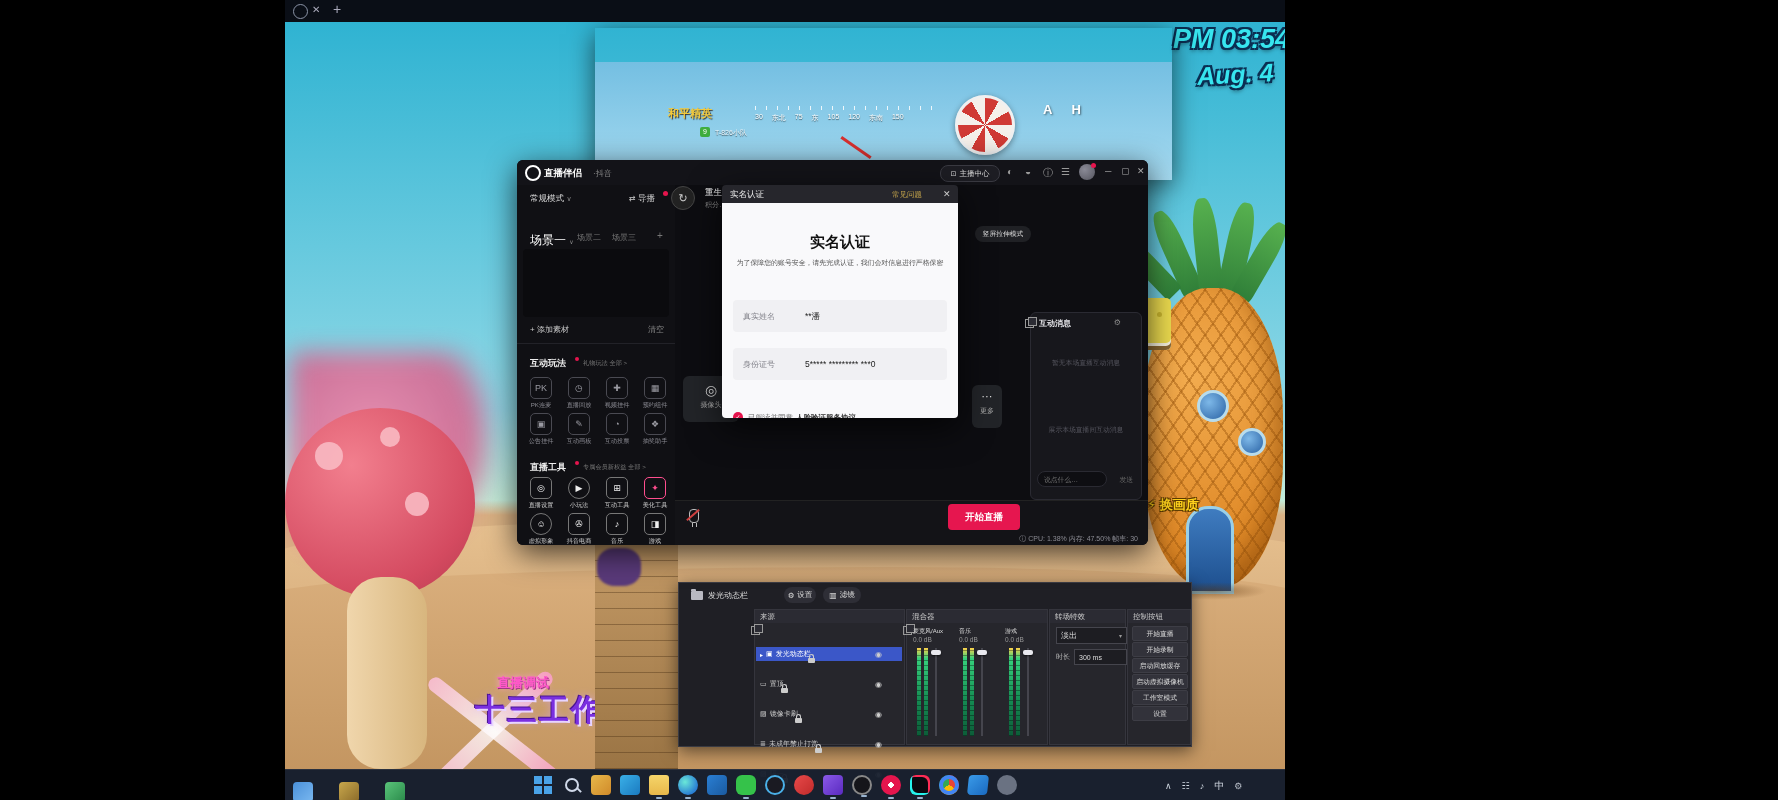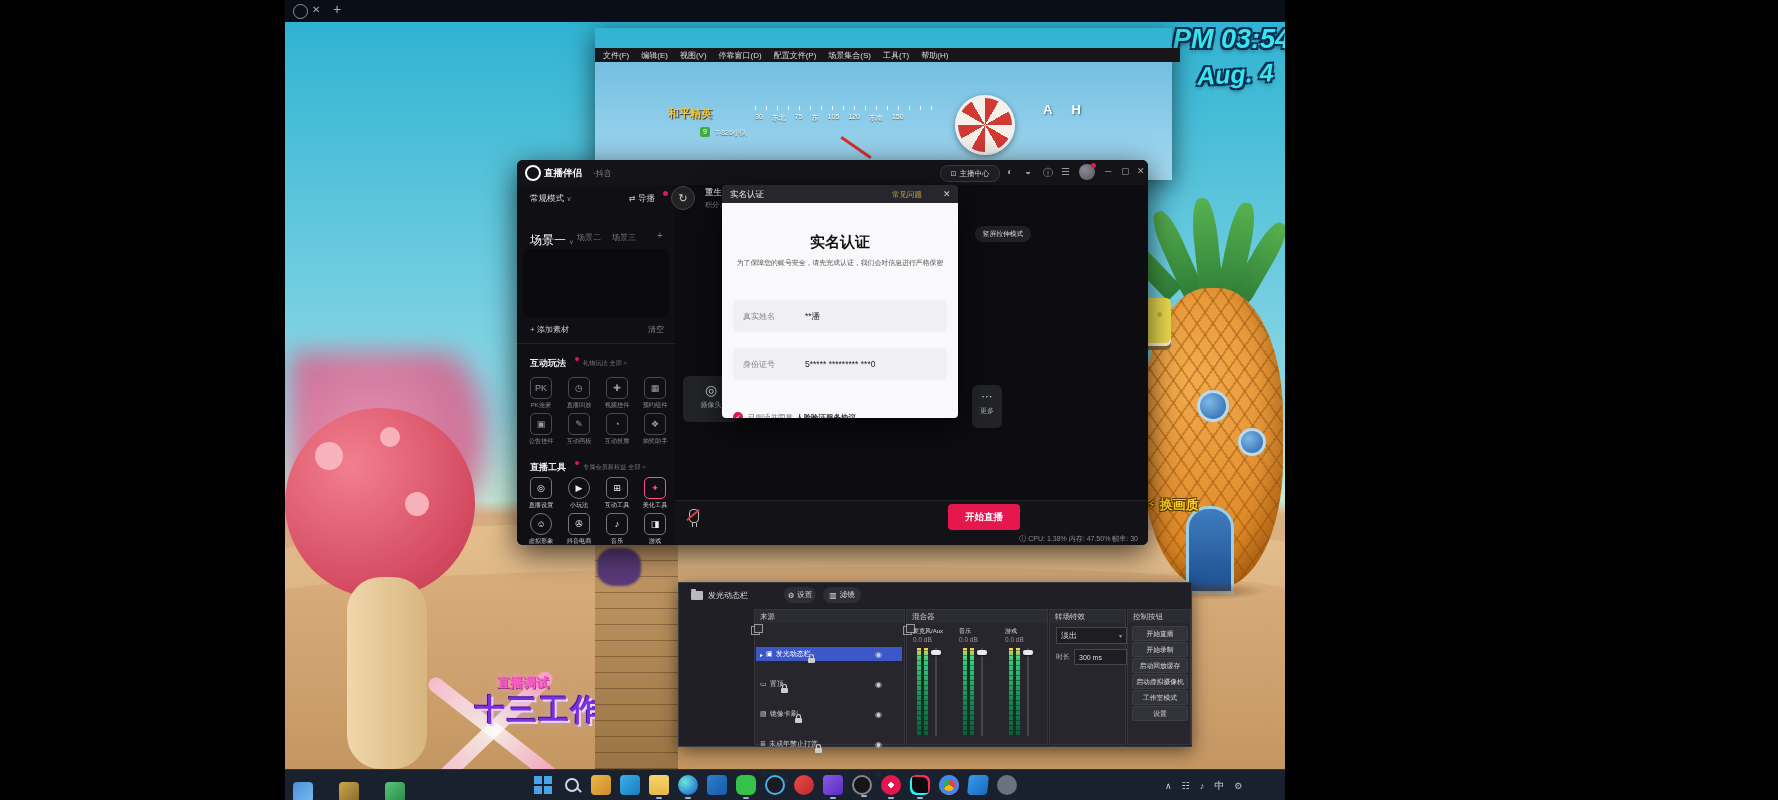--- a/index.html
+++ b/index.html
@@ -181,30 +181,20 @@
     <div class="ab couch" style="left:2px;top:3px;width:44px;height:38px;"></div>
   </div>
 
   <div class="ab topstrip" style="left:0;top:0;width:1000px;height:22px;">
     <div class="ab" style="left:8px;top:4px;width:13px;height:13px;border:1.5px solid #8a93a6;border-radius:50%;"></div>
     <div class="ab g-close" style="left:27px;top:4px;color:#aab;font-size:10px;"></div>
     <div class="ab g-plus" style="left:48px;top:1px;color:#aab;font-size:14px;"></div>
   </div>
 
   <div class="ab obswin" style="left:310px;top:28px;width:577px;height:152px;">
-    <div class="ab obsmenu" style="left:0;top:20px;width:577px;height:14px;">
-      <span>文件(F)</span>
-      <span>编辑(E)</span>
-      <span>视图(V)</span>
-      <span>停靠窗口(D)</span>
-      <span>配置文件(P)</span>
-      <span>场景集合(S)</span>
-      <span>工具(T)</span>
-      <span>帮助(H)</span>
-    </div>
     <div class="ab gamesky" style="left:0;top:34px;width:577px;height:118px;">
       <div class="ab tx gametitle" style="left:73px;top:44px;font-size:11px;">和平精英</div>
       <div class="ab compassticks" style="left:160px;top:44px;width:178px;height:4px;"></div>
       <div class="ab compasslabels" style="left:160px;top:51px;">
         <span>30</span>
         <span>东北</span>
         <span>75</span>
         <span>东</span>
         <span>105</span>
         <span>120</span>
@@ -451,20 +441,29 @@
       <div class="ab" style="left:297px;top:200px;width:30px;height:43px;background:#222428;border-radius:6px;">
         <div class="g-dots" style="text-align:center;margin-top:5px;font-size:11px;color:#ddd;"></div>
         <div style="text-align:center;font-size:7px;color:#aaa;margin-top:3px;">更多</div>
       </div>
 
       <div class="ab pill" style="left:300px;top:41px;width:56px;height:16px;background:rgba(34,36,40,.9);">
             <span style="font-size:6.8px;">竖屏拉伸模式</span>
           </div>
 
 
+      <div class="ab lcpanel" style="left:355px;top:127px;width:110px;height:186px;">
+        <div class="ab lcph tx" style="left:8px;top:5px;">互动消息</div>
+        <div class="ab g-gear" style="right:20px;top:5px;font-size:8px;color:#888;"></div>
+        <div class="ab dup" style="right:6px;top:6px;"></div>
+        <div class="ab lcempty" style="left:5px;top:45px;width:100px;">暂无本场直播互动消息</div>
+        <div class="ab lcempty" style="left:5px;top:112px;width:100px;">展示本场直播间互动消息</div>
+        <input class="ab" style="left: 6px; top: 158px; width: 70px; height: 16px; background: rgb(14, 14, 18); border: 1px solid rgb(42, 42, 50); border-radius: 9px; color: rgb(136, 136, 136); font-size: 6.8px; padding: 0px 6px; box-sizing: border-box;" placeholder="说点什么…">
+        <div class="ab tx" style="right:8px;top:162px;font-size:6.8px;color:#666;">发送</div>
+      </div>
     </div>
 
     <div class="ab" style="left:158px;top:340px;width:473px;height:45px;background:#131317;border-top:1px solid #222;">
       <div class="ab mic" style="left:14px;top:8px;"></div>
       <div class="ab micslash" style="left:10px;top:13px;"></div>
       <div class="ab startbtn" style="left:273px;top:3px;width:72px;height:26px;">开始直播</div>
       <div class="ab tx" style="left:30px;top:33px;width:433px;text-align:right;font-size:7px;color:#8a8a92;"><span class="g-info"></span> <span>CPU: 1.38%  内存: 47.50%  帧率: 30</span></div>
     </div>
   </div>
 

